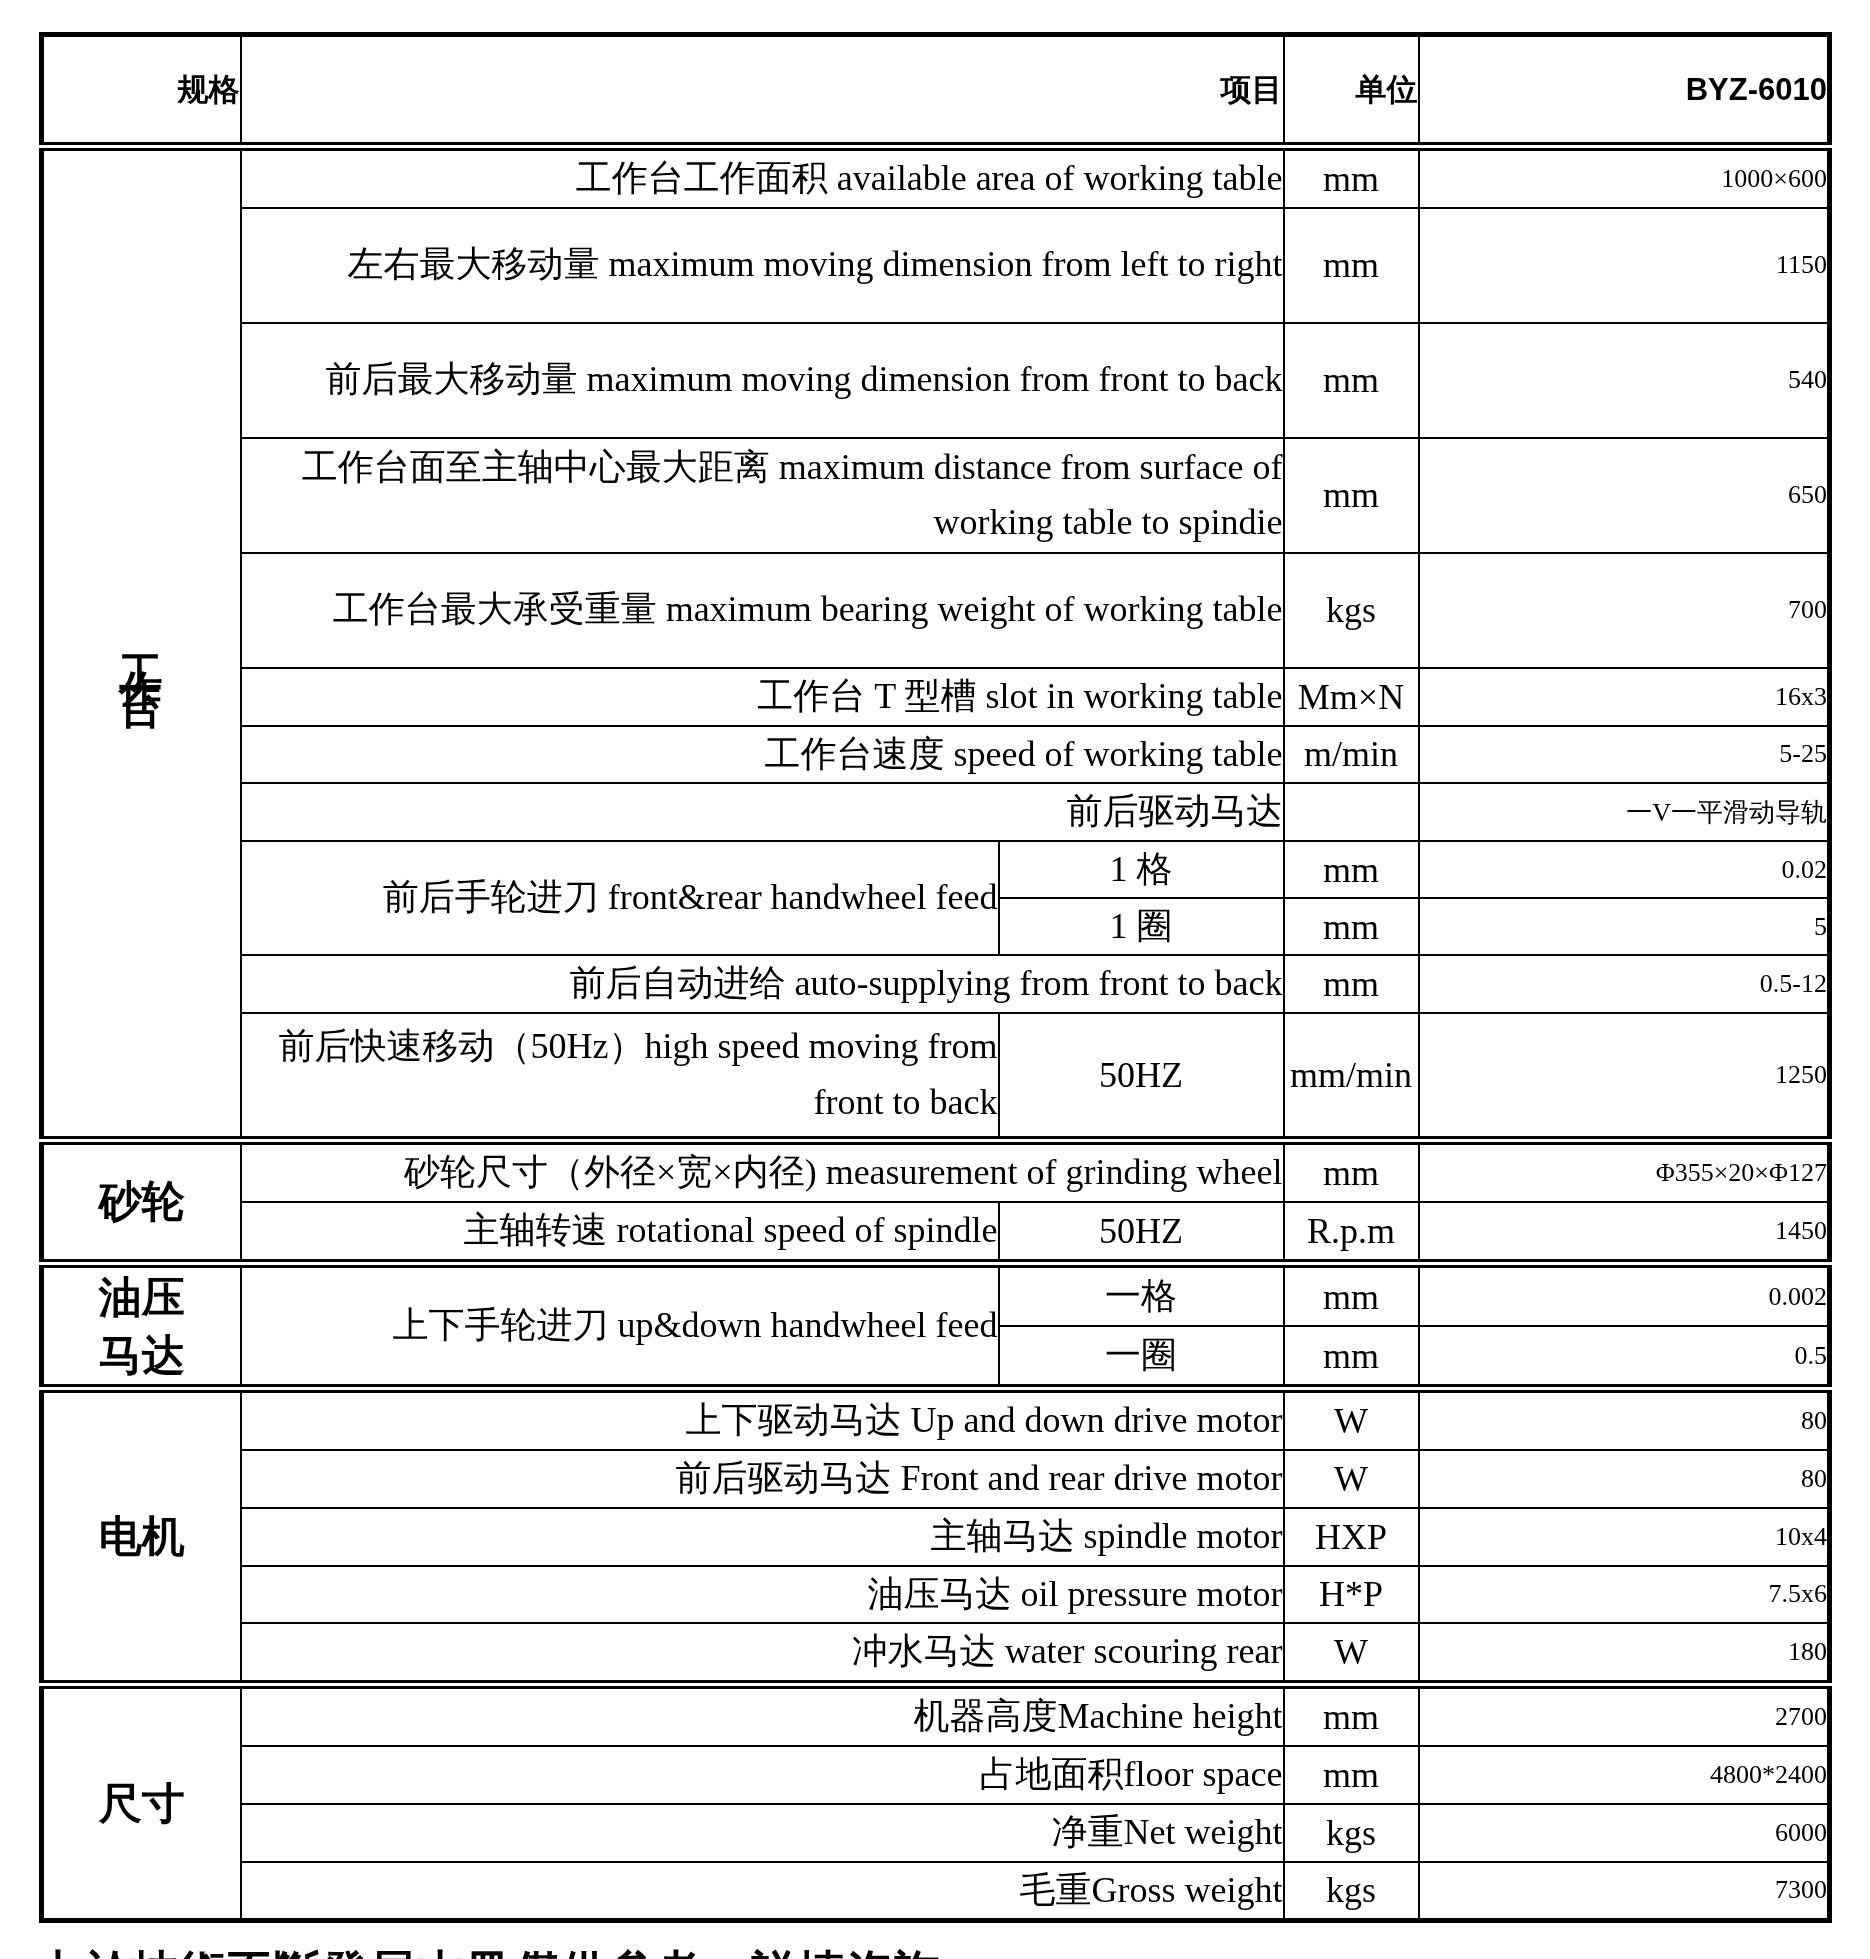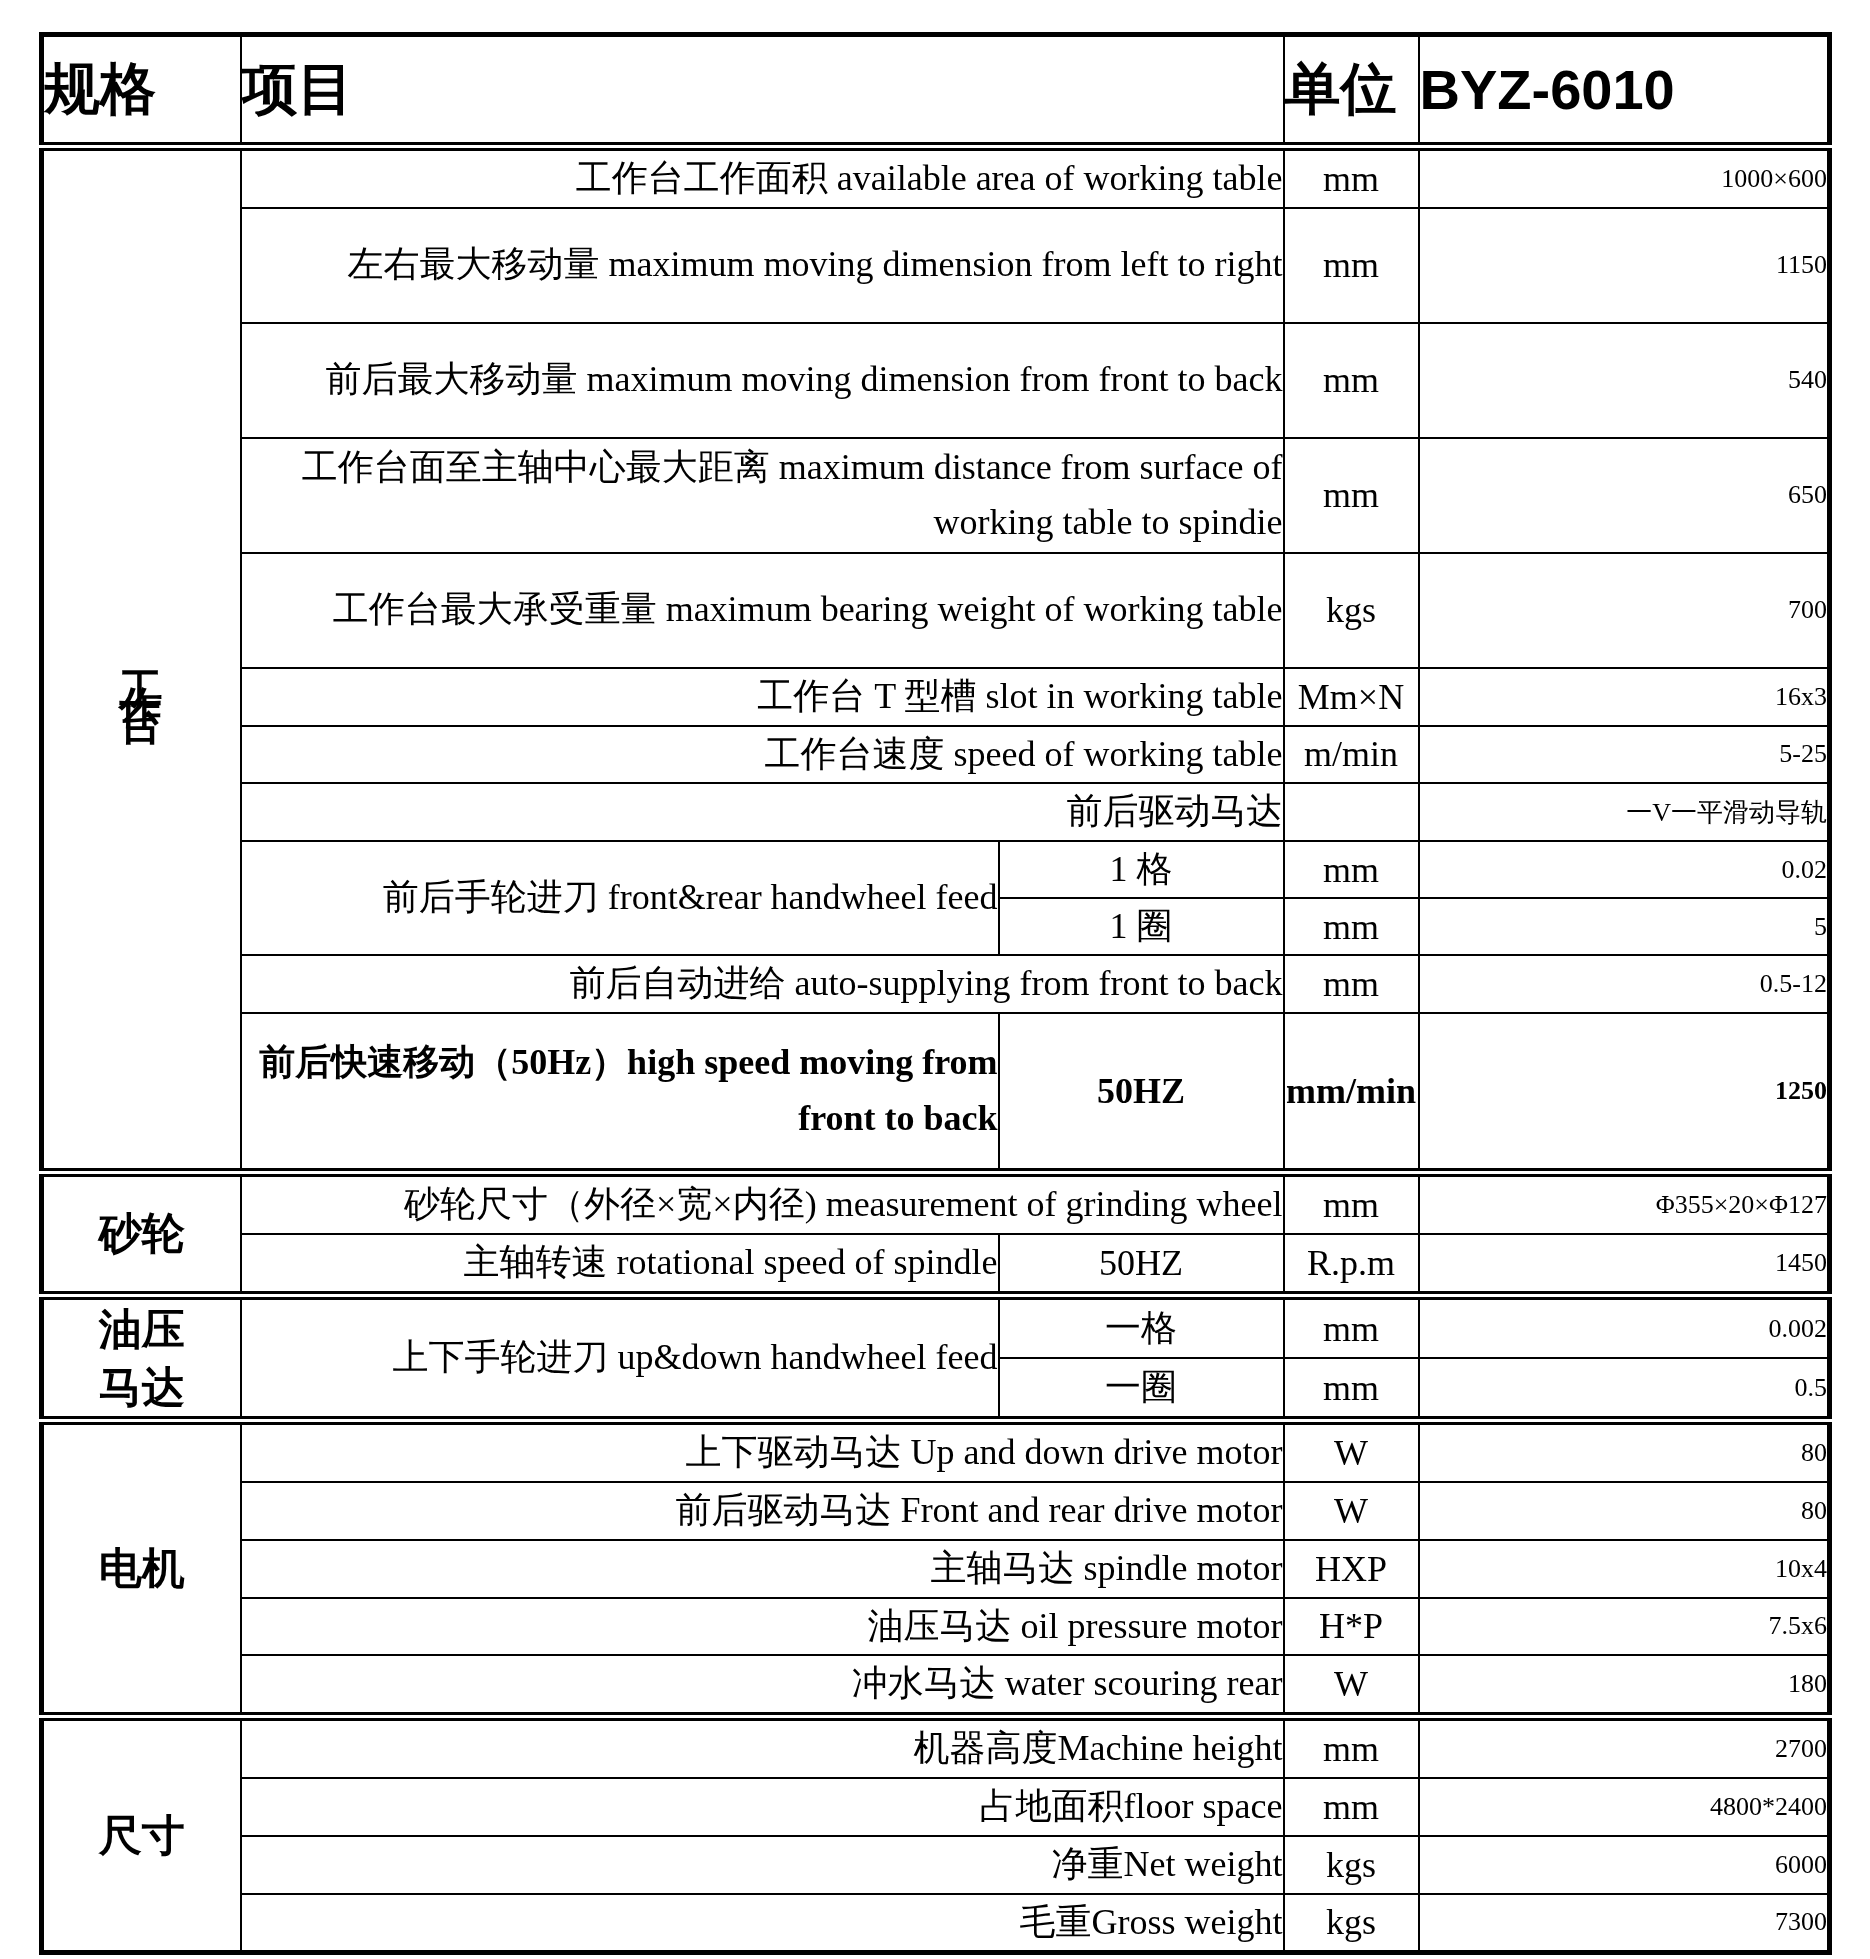--- a/index.html
+++ b/index.html
@@ -27,29 +27,29 @@
   }
   table.spec td, table.spec th {
     border: 2.6px solid #000;
     vertical-align: middle;
     overflow: hidden;
     padding: 0;
   }
   tr.hrow { height: 112px; }
   tr.rh { height: 57px; }
   tr.rd { height: 115px; }
-  tr.rx { height: 160px; font-weight: bold; }
+  tr.rx { height: 128px; }
   tr.hrow th { border-bottom: 9.4px double #000; }
   tr.sec td { border-top: 9.4px double #000; }
 
   th.head {
     font-family: "Liberation Sans", "DejaVu Sans", sans-serif;
     font-weight: bold;
-    font-size: 56px;
-    text-align: left;
+    font-size: 31px;
+    text-align: right;
   }
   td.slabel {
     font-family: "Liberation Sans", "DejaVu Sans", sans-serif;
     font-weight: bold;
     font-size: 43px;
     text-align: center;
   }
   td.slabel .vert {
     writing-mode: vertical-rl;
     text-orientation: upright;

